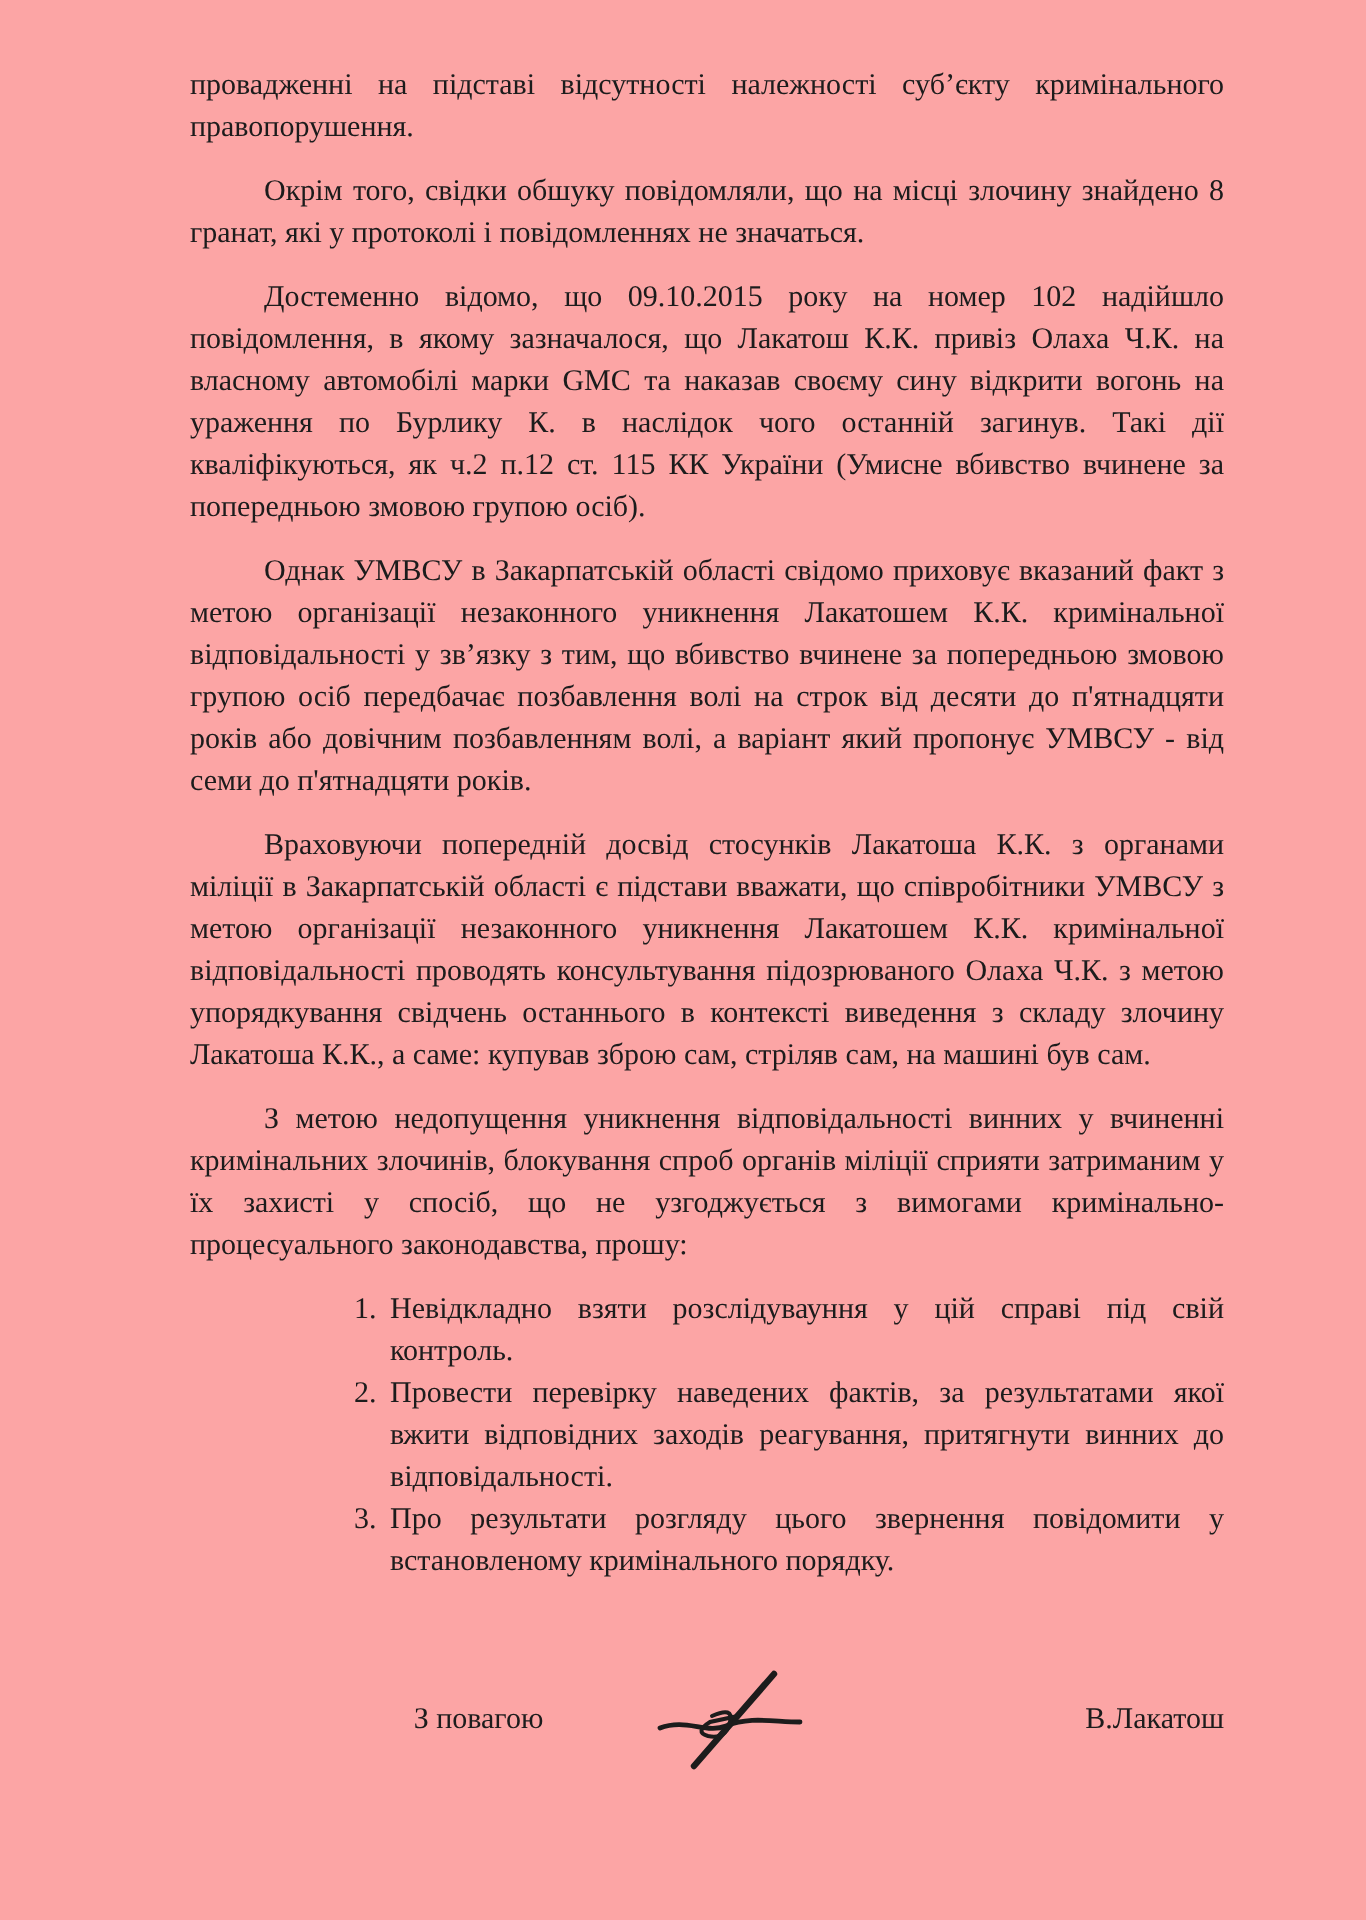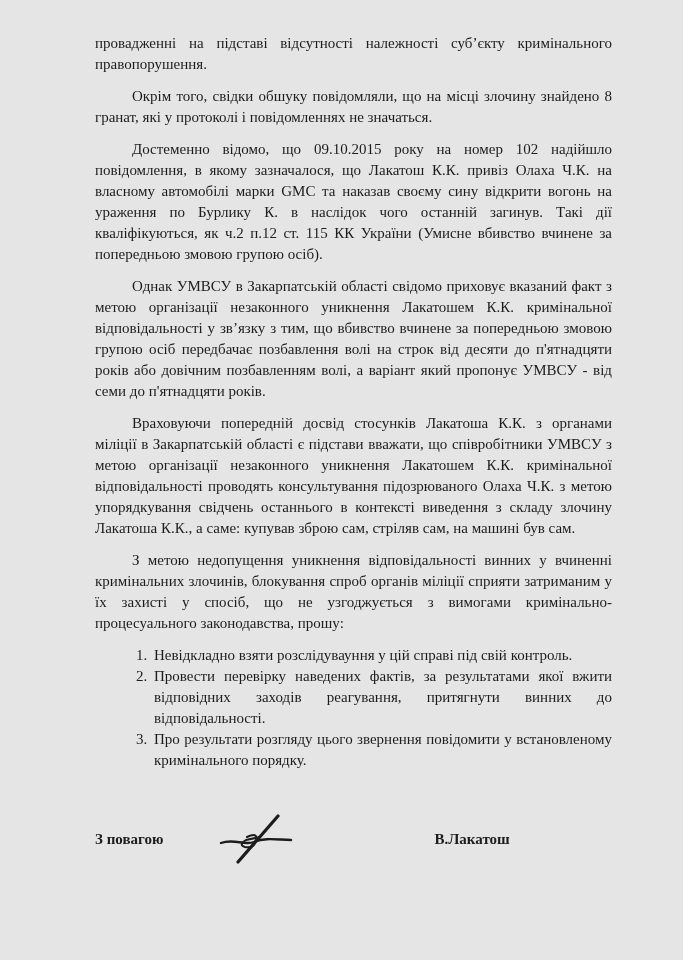--- a/index.html
+++ b/index.html
@@ -4,21 +4,21 @@
 <style>
   html, body {
     margin: 0;
     padding: 0;
     background: #ffffff;
   }
   .page {
     position: relative;
     width: 683px;
     height: 960px;
-    background: #e5e5e5;
+    background: #fca5a5;
     box-sizing: border-box;
     padding: 33px 71px 40px 95px;
     font-family: "Liberation Serif", "DejaVu Serif", serif;
     font-size: 15px;
     line-height: 21px;
     color: #1c1c1c;
     overflow: hidden;
   }
   .para {
     margin: 0 0 11px 0;
@@ -30,27 +30,27 @@
   .para b {
     font-weight: normal;
   }
   ol.request-list {
     margin: 0 0 11px 0;
     padding-left: 56px;
   }
   ol.request-list li {
     text-align: justify;
     padding-left: 3px;
+    margin-left: 41px;
   }
   .closing-row {
     margin-top: 42px;
     display: flex;
     align-items: center;
-    justify-content: flex-start;
-    font-weight: bold;
+    justify-content: flex-end;
   }
   .closing-left, .closing-right {
     white-space: nowrap;
   }
   .signature-wrap {
     flex: 0 0 auto;
     margin-left: 55px;
     margin-right: 140px;
   }
   .signature-wrap svg {

